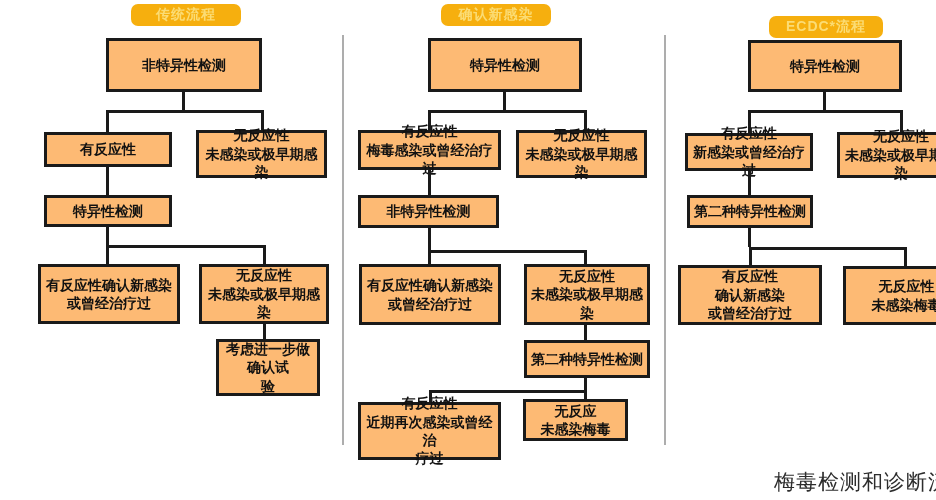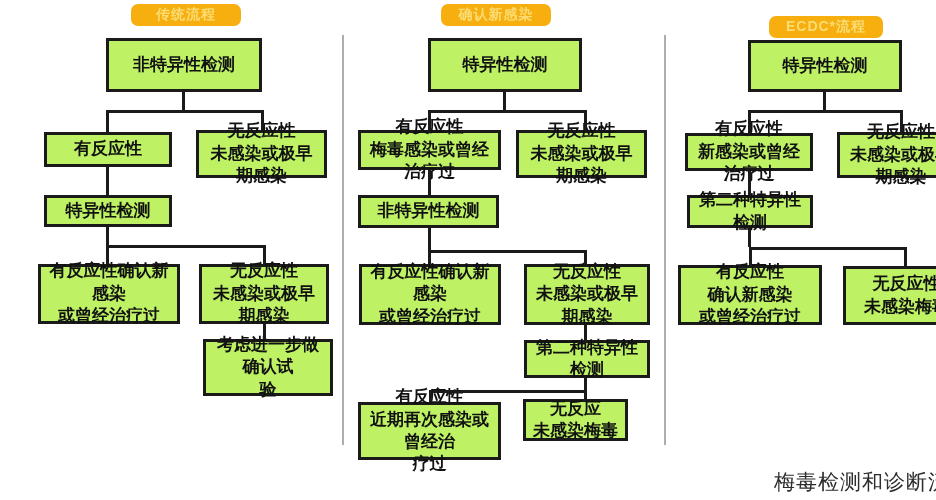--- a/index.html
+++ b/index.html
@@ -7,23 +7,23 @@
     position:relative;width:936px;height:500px;background:#ffffff;
     font-family:"Liberation Sans","DejaVu Sans",sans-serif;overflow:hidden;margin-left:36px;
   }
   .badge{
     position:absolute;height:22px;border-radius:7px;
     background:#F6AF0E;color:#FBDC74;font-size:14px;font-weight:bold;
     display:flex;align-items:center;justify-content:center;
     letter-spacing:1px;
   }
   .fbox{
-    position:absolute;background:#bef264;border:3px solid #1a1a1a;
+    position:absolute;background:#fdba74;border:3px solid #1a1a1a;
     display:flex;align-items:center;justify-content:center;
-    text-align:center;font-size:17px;font-weight:bold;color:#111;
+    text-align:center;font-size:14px;font-weight:bold;color:#111;
     line-height:1.32;white-space:pre-line;box-sizing:border-box;
     padding:1px 4px;
   }
   .vl,.hl{position:absolute;background:#1a1a1a;}
   .vl{width:3px;}
   .hl{height:3px;}
   .divider{position:absolute;width:2px;background:#adadad;}
   .caption{
     position:absolute;left:0;right:0;top:468px;text-align:right;
     font-size:21px;color:#2d2d2d;letter-spacing:1px;
@@ -41,21 +41,21 @@
 
   <div class="fbox" style="left:70px;top:38px;width:156px;height:54px;">非特异性检测</div>
   <div class="fbox" style="left:8px;top:132px;width:128px;height:35px;">有反应性</div>
   <div class="fbox" style="left:160px;top:130px;width:131px;height:48px;">无反应性
 未感染或极早期感染</div>
   <div class="fbox" style="left:8px;top:195px;width:128px;height:32px;">特异性检测</div>
   <div class="fbox" style="left:2px;top:264px;width:142px;height:60px;">有反应性确认新感染
 或曾经治疗过</div>
   <div class="fbox" style="left:163px;top:264px;width:130px;height:60px;">无反应性
 未感染或极早期感染</div>
-  <div class="fbox" style="left:167px;top:339px;width:130px;height:57px;">考虑进一步做确认试
+  <div class="fbox" style="left:180px;top:339px;width:104px;height:57px;">考虑进一步做确认试
 验</div>
 
   <div class="vl" style="left:146px;top:92px;height:18px;"></div>
   <div class="hl" style="left:70px;top:110px;width:158px;"></div>
   <div class="vl" style="left:70px;top:112px;height:20px;"></div>
   <div class="vl" style="left:225px;top:112px;height:18px;"></div>
   <div class="vl" style="left:70px;top:167px;height:28px;"></div>
   <div class="vl" style="left:70px;top:227px;height:18px;"></div>
   <div class="hl" style="left:70px;top:245px;width:160px;"></div>
   <div class="vl" style="left:70px;top:248px;height:16px;"></div>

